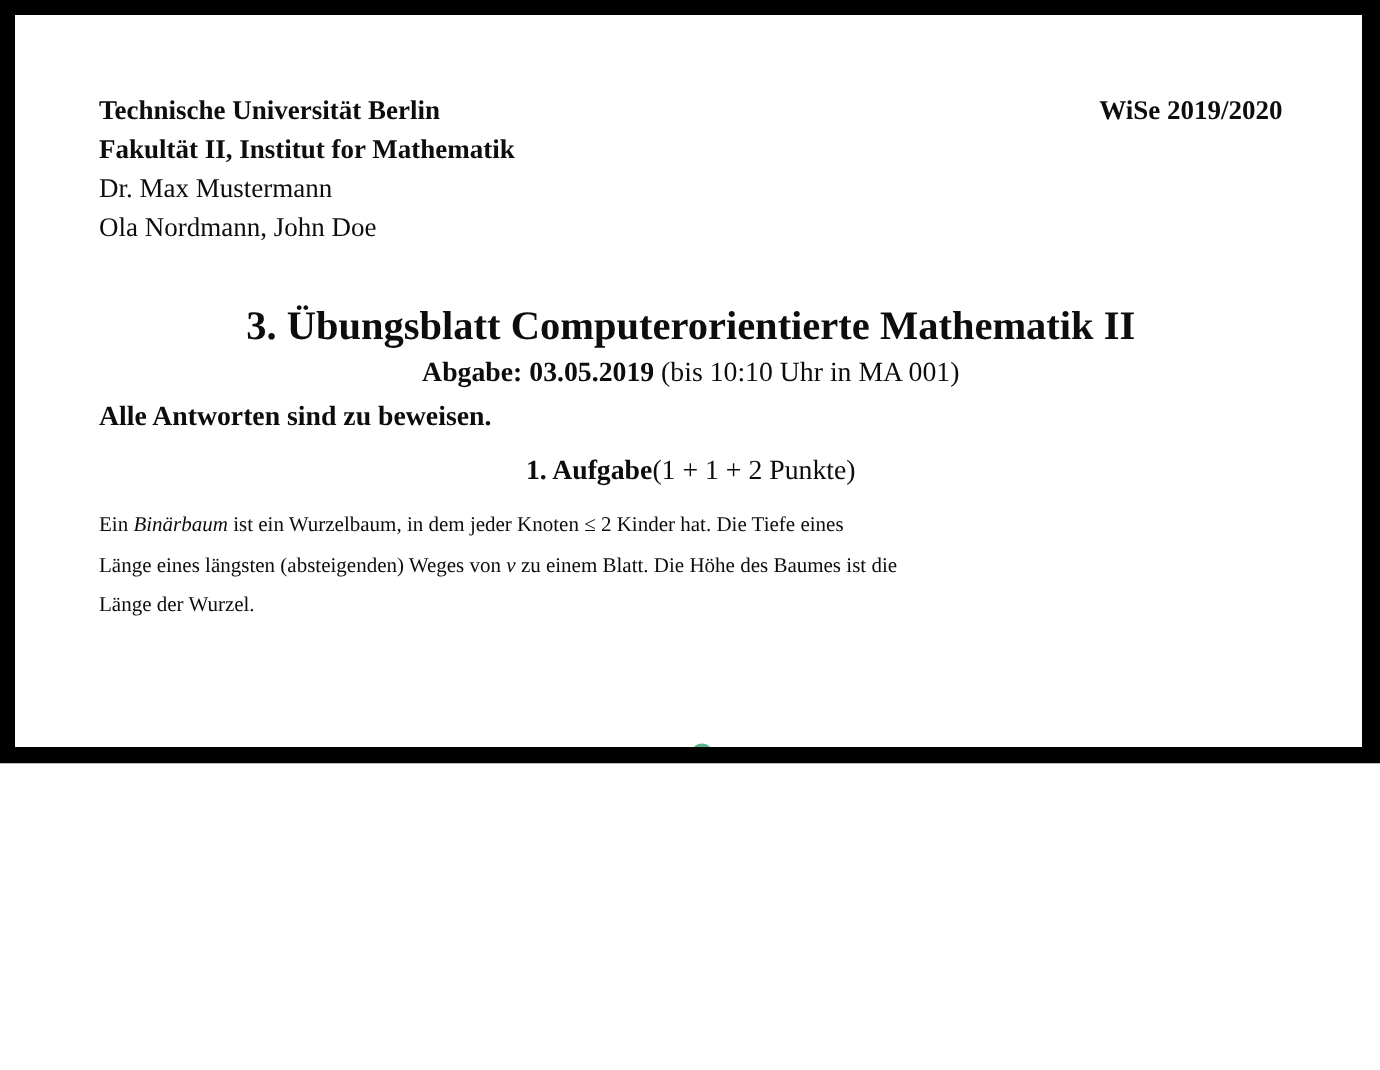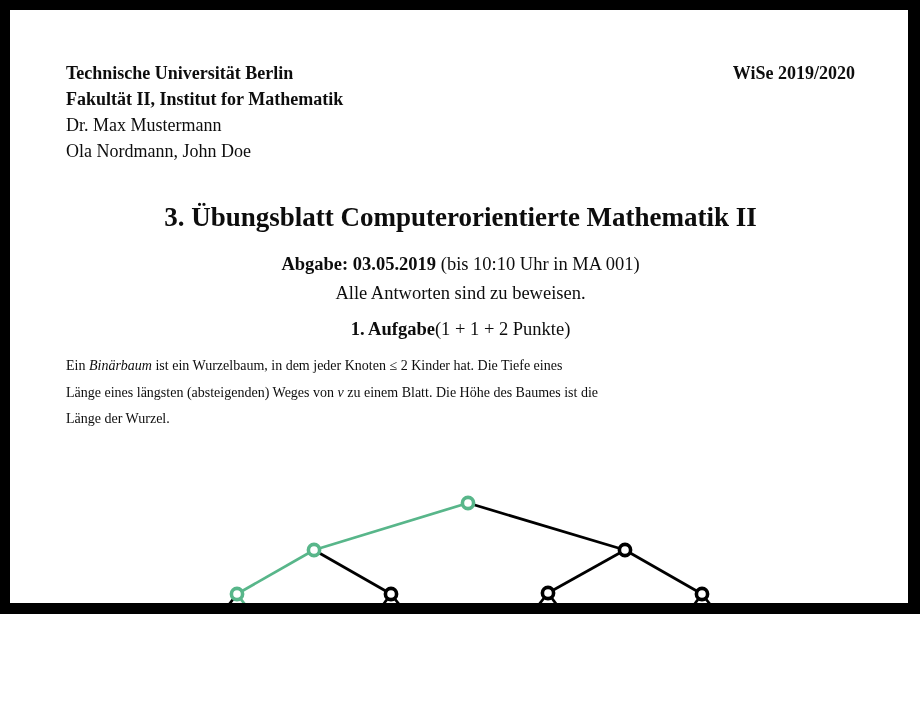--- a/index.html
+++ b/index.html
@@ -1,33 +1,33 @@
 <!DOCTYPE html>
 <html><head>
 <meta charset="utf-8">
 <style>
   html, body { margin: 0; padding: 0; background: #ffffff; }
   .frame {
-    width: 920px; height: 614px;
+    width: 920px; height: 509px;
     box-sizing: border-box;
     border: solid #000000;
     border-width: 10px 12px 11px 10px;
     background: #ffffff;
     position: relative;
     overflow: hidden;
     font-family: "Liberation Serif", "DejaVu Serif", serif;
     color: #0d0d0d;
   }
   .content { padding: 50px 53px 0 56px; }
   .bold { font-weight: bold; }
   .header { display: flex; justify-content: space-between; font-size: 18px; line-height: 26px; }
   .header-right { }
   .title   { text-align: center; font-weight: bold; font-size: 27px; line-height: 28px; margin-top: 39px; }
-  .deadline{ text-align: center; font-size: 18.5px; line-height: 26px; margin-top: 20px; }
-  .note    { text-align: center; font-size: 18.5px; line-height: 26px; margin-top: 3px; font-weight: normal; }
+  .deadline{ text-align: center; font-size: 18.5px; line-height: 26px; margin-top: 5px; }
+  .note    { text-align: left; font-size: 18.5px; line-height: 26px; margin-top: 3px; font-weight: bold; }
   .task-row{ display: flex; justify-content: center; font-size: 18.5px; line-height: 26px; margin-top: 10px; }
   .para    { font-size: 14px; line-height: 26.5px; margin-top: 11px; }
   .para-line { white-space: nowrap; }
   .it { font-style: italic; }
   .tree { position: absolute; left: 140px; top: 462px; width: 640px; height: 196px; }
 </style>
 </head>
 <body>
 
 <div class="frame">

